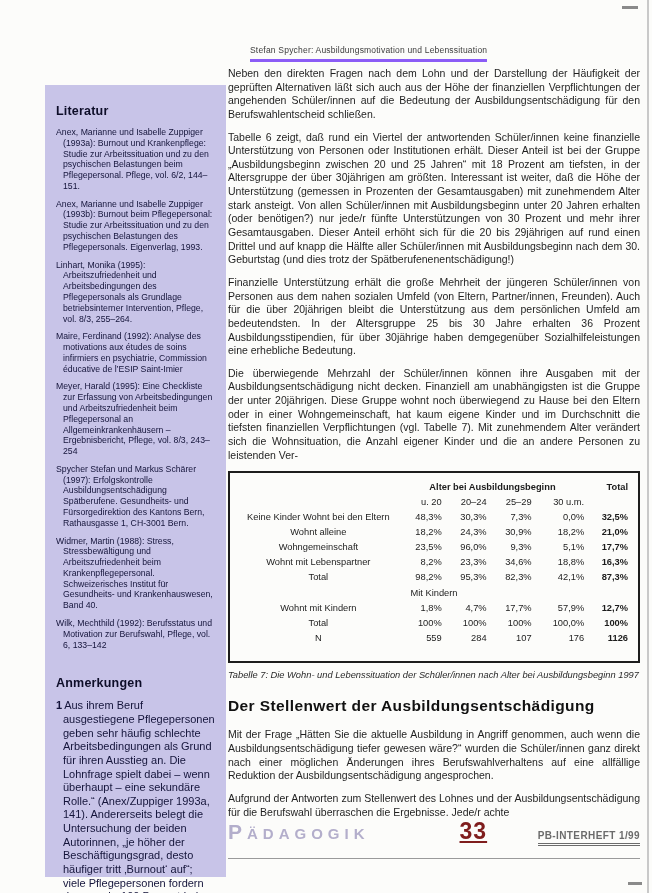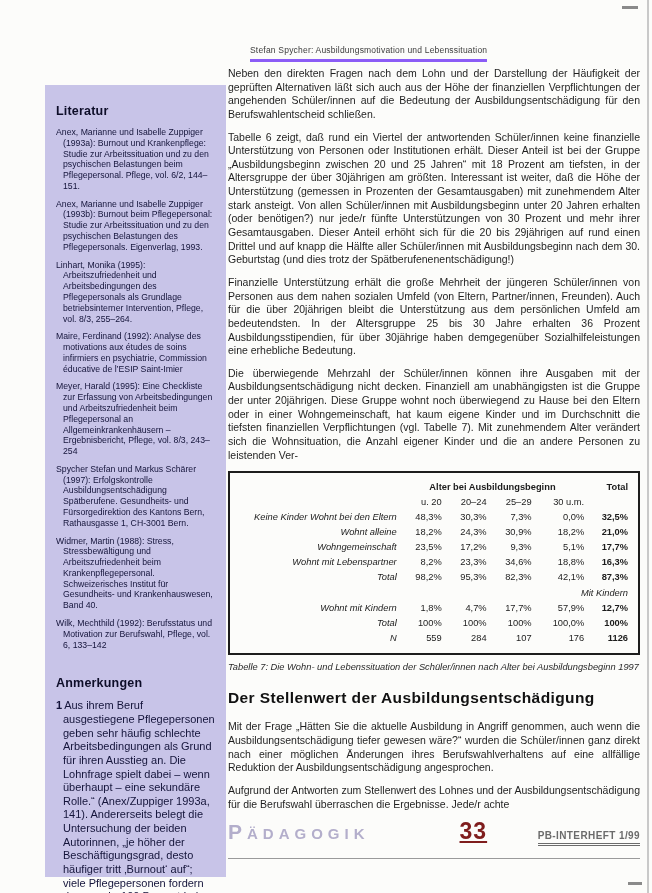--- a/index.html
+++ b/index.html
@@ -47,25 +47,25 @@
   .main{
     position:absolute;left:228px;top:67px;width:412px;
     color:#1f1f1f;
   }
   .para{
     font-size:10.5px;line-height:1.30;text-align:justify;
     margin:0 0 9px;
   }
   
   .tablebox{
-    border:2px solid #1d1d1d;margin:6px 0 6px;padding:6px 8px 7px;
+    border:2px solid #1d1d1d;margin:6px 0 6px;padding:6px 8px 15px;
   }
   table{border-collapse:collapse;width:100%;font-size:9.3px;color:#1c1c1c;}
   th,td{padding:2.5px 2px;font-weight:normal;text-align:right;white-space:nowrap;}
-  th.lbl,td.lbl{text-align:right;width:41%;font-style:italic;}
+  th.lbl,td.lbl{text-align:center;width:41%;}
   th.grp{text-align:center;font-weight:bold;}
   th.tot{font-weight:bold;}
   td.totcol{font-weight:bold;}
   tr.section td{padding-top:4px;}
   .caption{
     font-size:9.3px;font-style:italic;color:#2a2a2a;line-height:1.35;
     margin:2px 0 16px;
   }
   .hangover{margin-bottom:20px;}
   .section-heading{
@@ -159,21 +159,21 @@
               <td class="lbl">Wohnt alleine</td>
               <td>18,2%</td>
               <td>24,3%</td>
               <td>30,9%</td>
               <td>18,2%</td>
               <td class="totcol">21,0%</td>
             </tr>
             <tr>
               <td class="lbl">Wohngemeinschaft</td>
               <td>23,5%</td>
-              <td>17,2%</td>
+              <td>96,0%</td>
               <td>9,3%</td>
               <td>5,1%</td>
               <td class="totcol">17,7%</td>
             </tr>
             <tr>
               <td class="lbl">Wohnt mit Lebenspartner</td>
               <td>8,2%</td>
               <td>23,3%</td>
               <td>34,6%</td>
               <td>18,8%</td>

